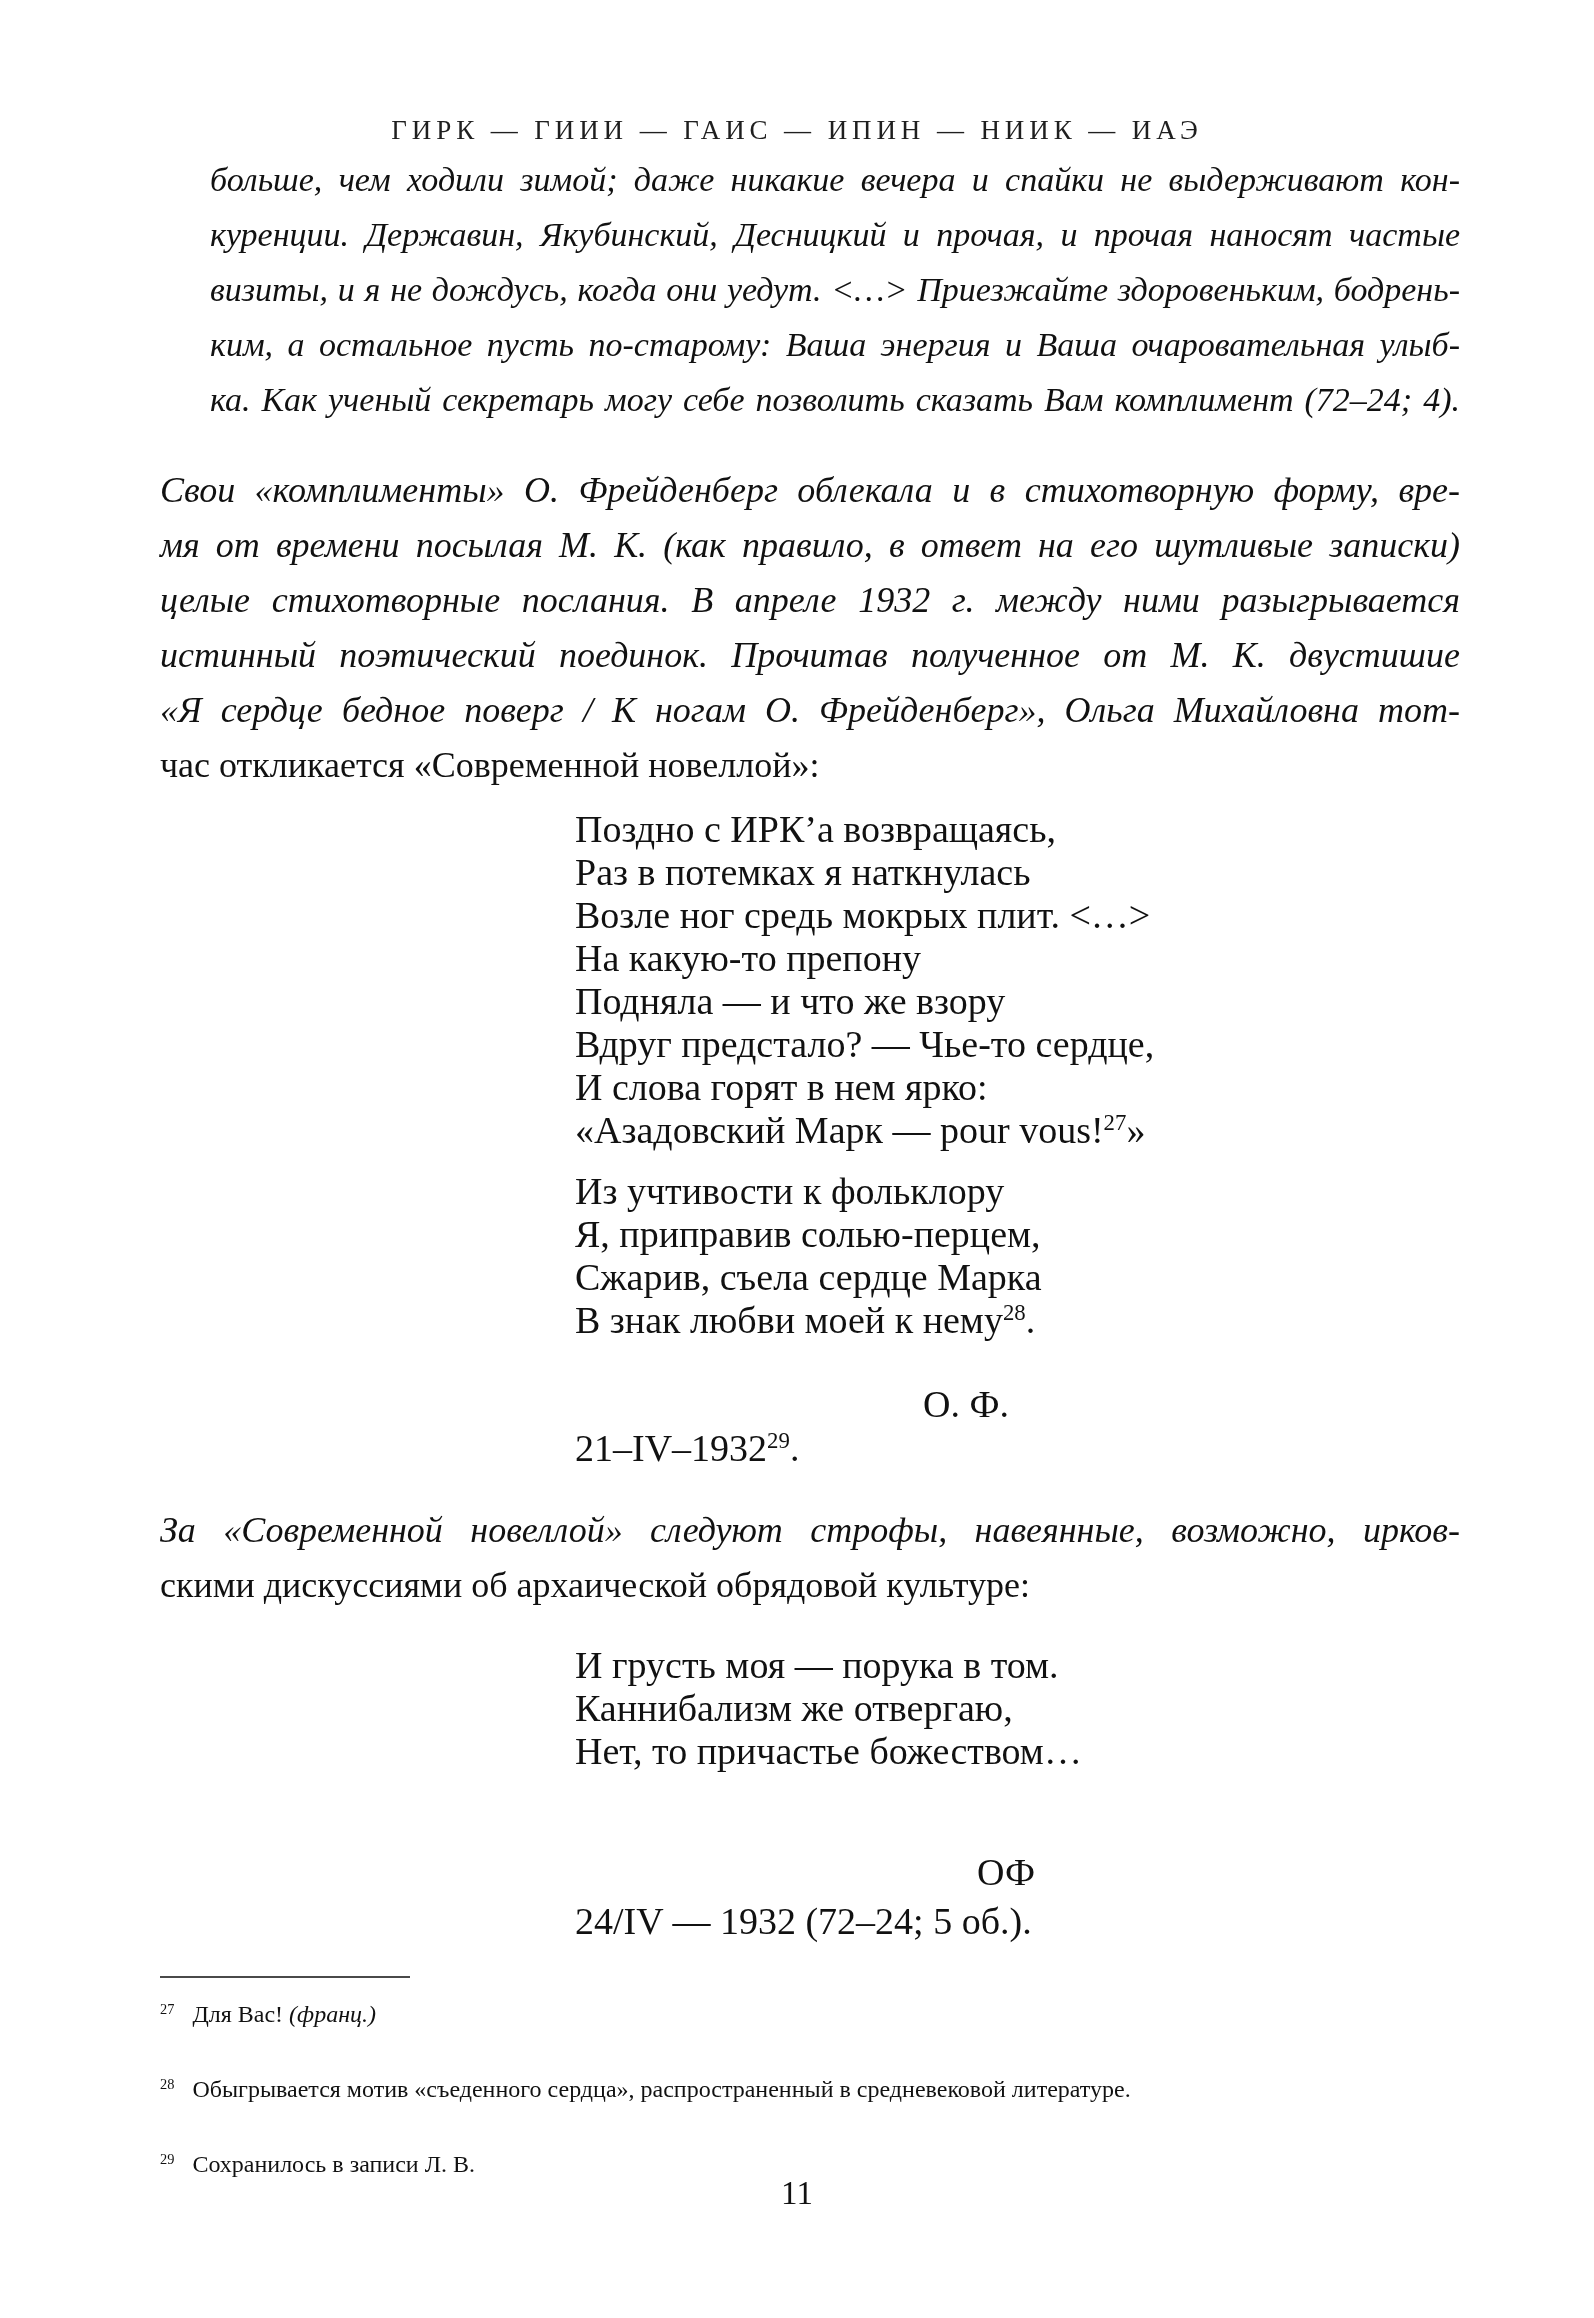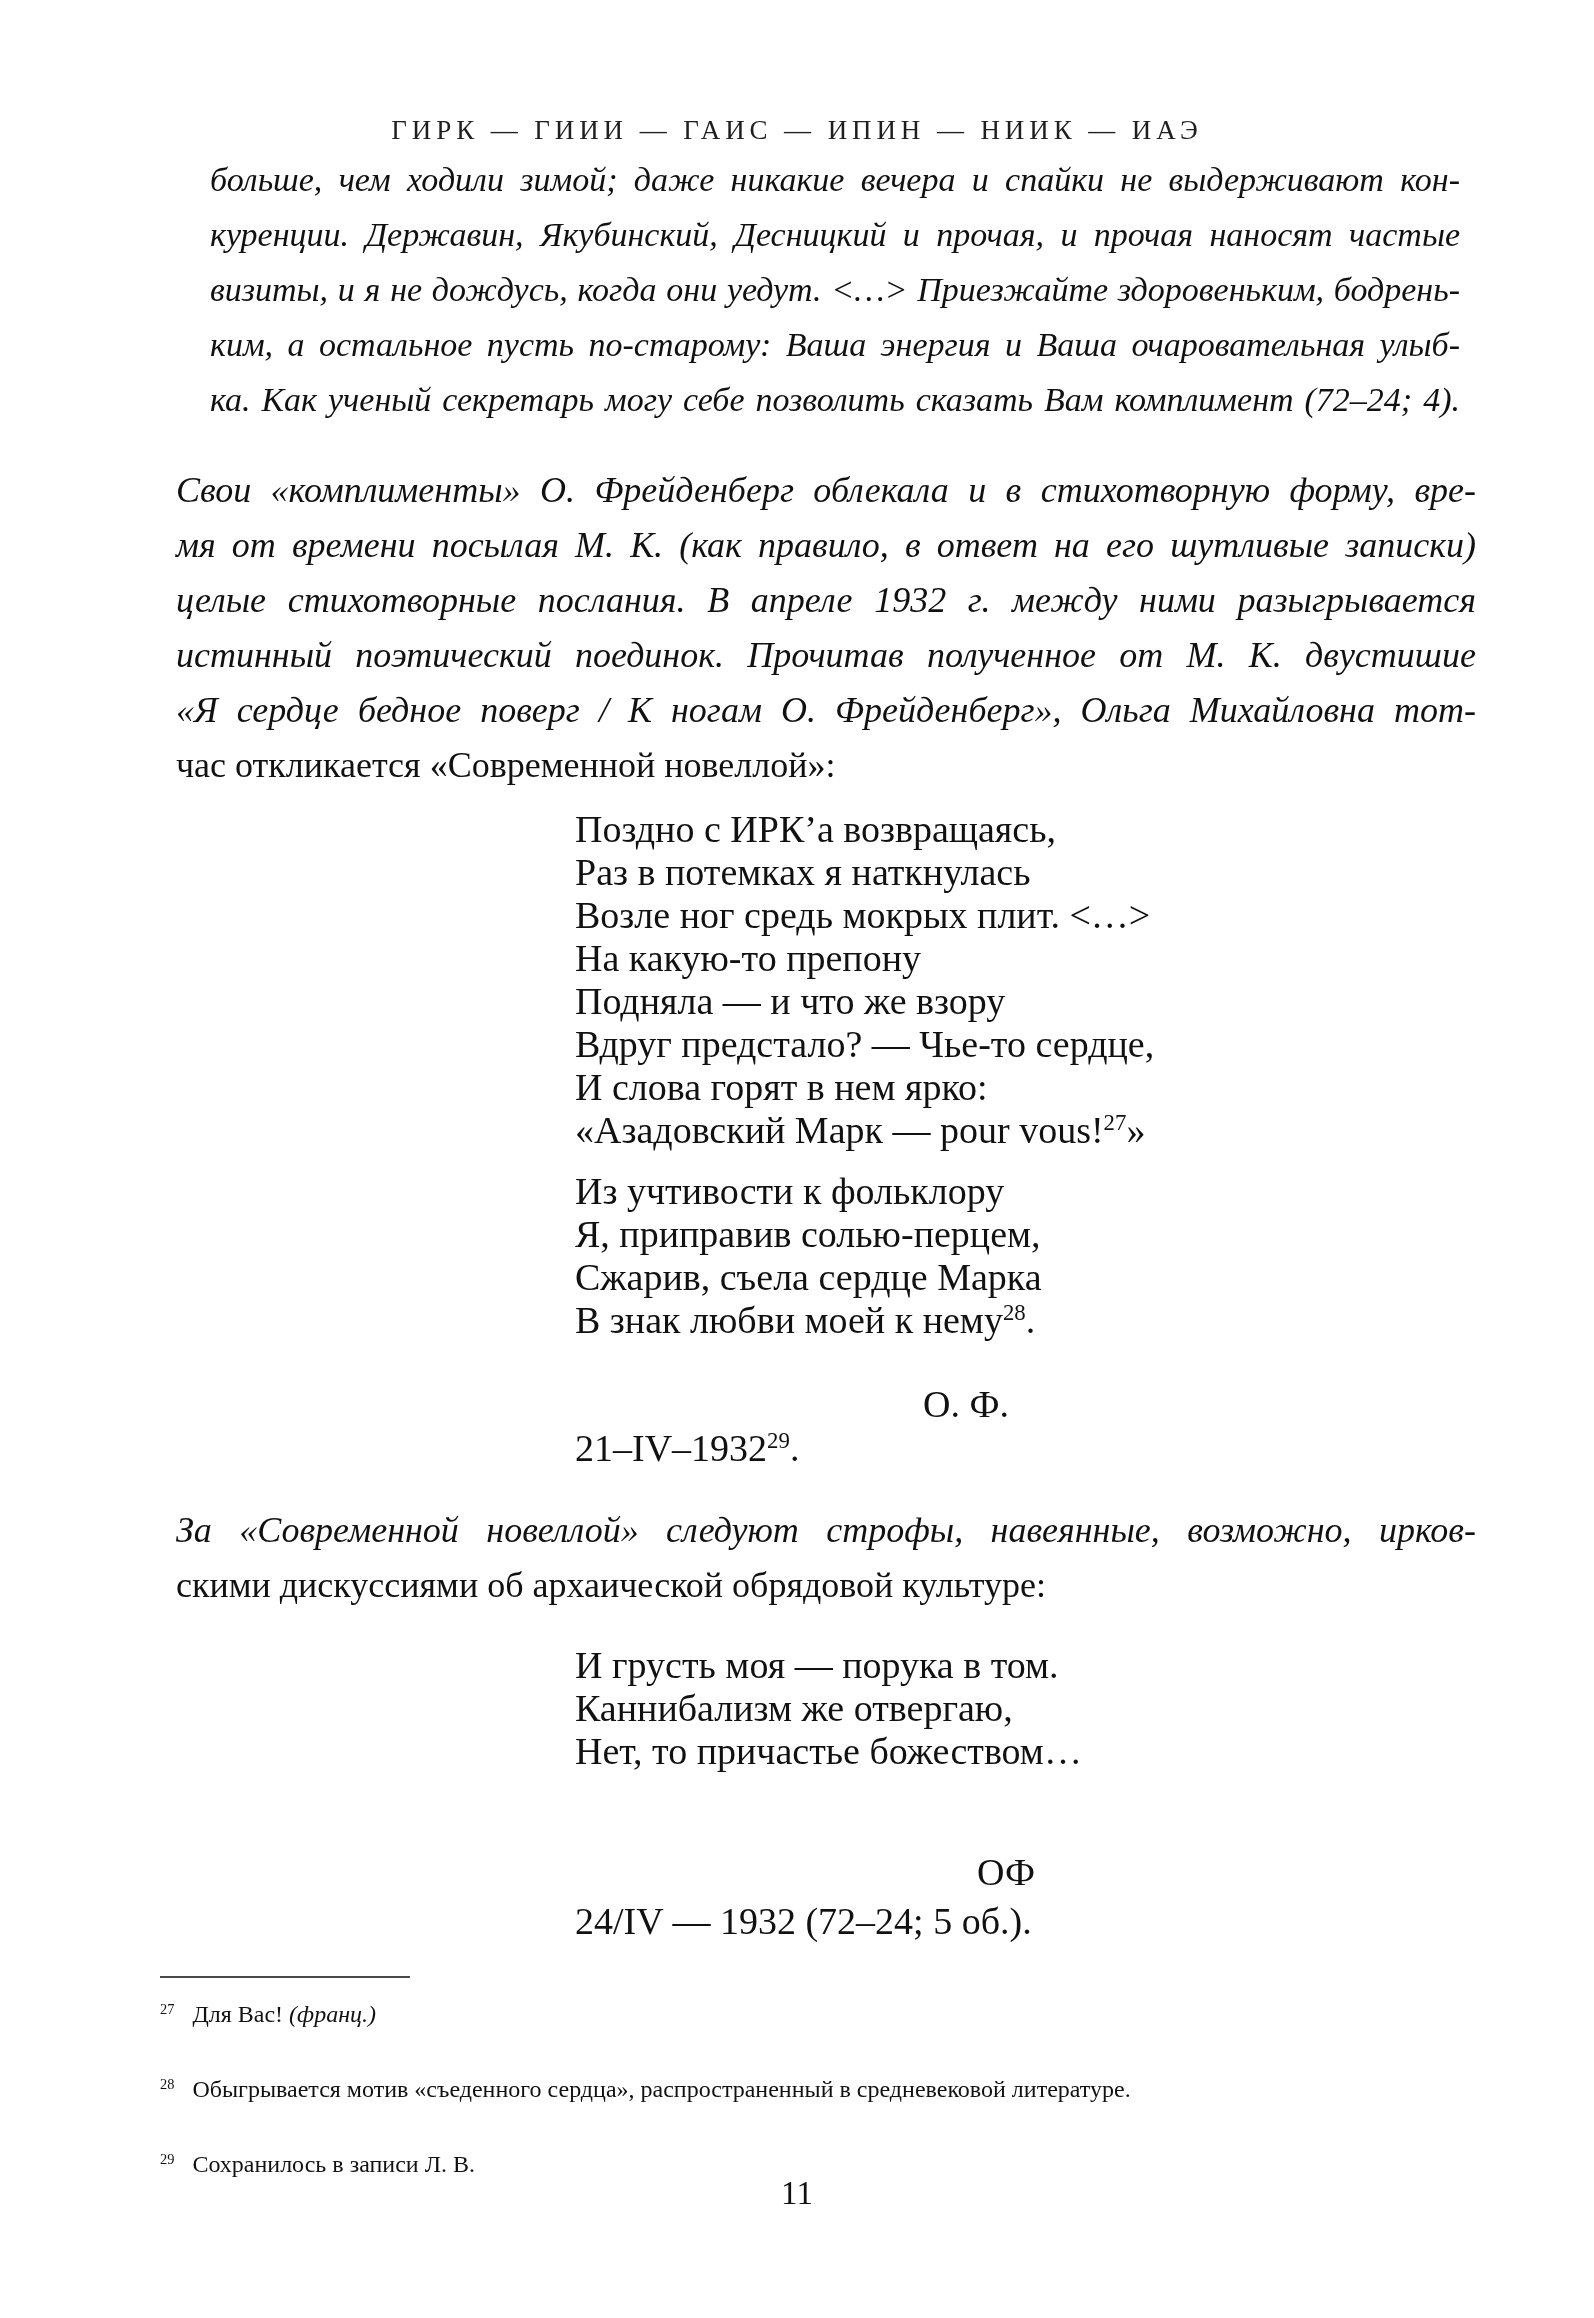--- a/index.html
+++ b/index.html
@@ -21,21 +21,21 @@
     color: #1f1f1f;
     margin-top: 35px;
   }
   
   .quote {
     position: absolute;
     top: 152px; left: 210px; width: 1250px;
     font-size: 34px; line-height: 55px;
   }
   
-  .body-par { position: absolute; left: 176px; width: 1300px; font-size: 36px; line-height: 55px; }
+  .body-par { position: absolute; left: 160px; width: 1300px; font-size: 36px; line-height: 55px; }
   .par1 { top: 463px; }
   .par2 { top: 1503px; }
   .jl  { text-align: justify; text-align-last: justify; font-style: italic; }
   .jl-last { text-align: left; }
   
   .poem { position: absolute; left: 575px; font-size: 38px; line-height: 43px; white-space: nowrap; }
   .poem1-s1 { top: 808px; }
   .poem1-s2 { top: 1170px; }
   .poem2    { top: 1644px; }
   .sig  { position: absolute; font-size: 38px; white-space: nowrap; }

